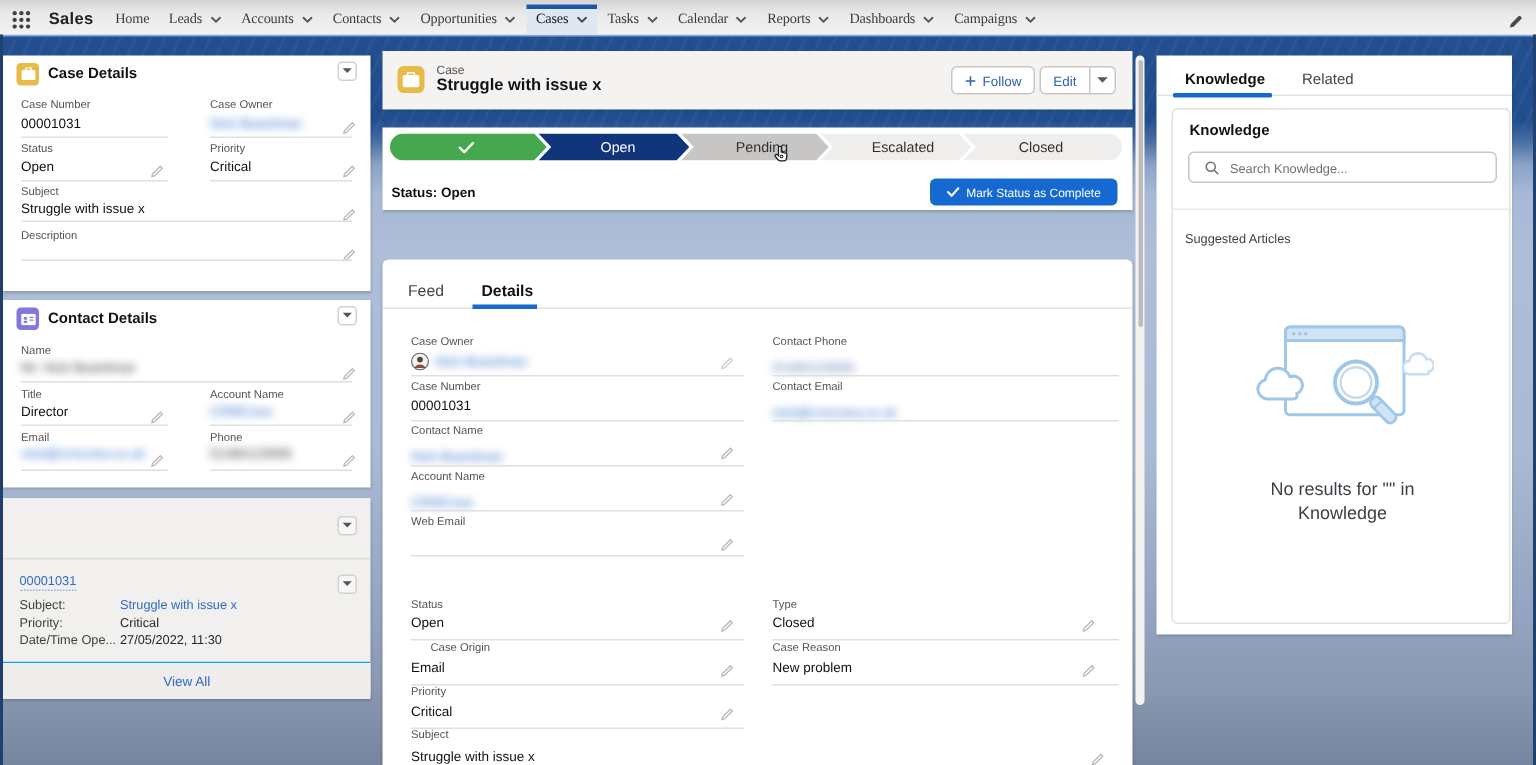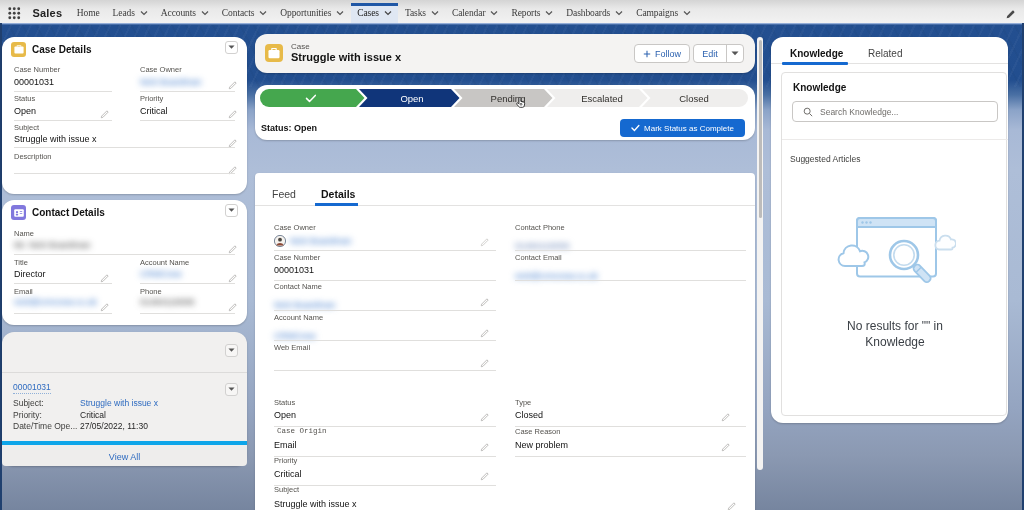--- a/index.html
+++ b/index.html
@@ -18,21 +18,21 @@
 #nav .appname { font-size:11px; font-weight:bold; color:#222; margin-left:12px; letter-spacing:0.2px; }
 #tabs { display:flex; align-items:stretch; height:100%; margin-left:8px; }
 .tab { display:flex; align-items:center; padding:0 6.5px; font-size:9.5px; color:#3b3b3b; height:100%; position:relative; letter-spacing:-0.1px;font-family:Liberation Serif, serif; }
 .tab .chev { margin-left:5px; margin-top:1px; }
 .tab.sel { background:#dfe7f3; color:#1a1a1a; }
 #nav .appname { margin-top:-1px; }
 .tab.sel:before { content:""; position:absolute; left:0; top:0; width:100%; height:3px; background:#1f57a6; }
 #navpencil { right:8px; top:9px; }
 
 
-.card { position:absolute; background:#fff; border-radius:12px; box-shadow:0 1px 2px rgba(0,0,0,0.2); }
+.card { position:absolute; background:#fff; border-radius:0; box-shadow:0 1px 2px rgba(0,0,0,0.2); }
 .lbl { font-size:7.5px; color:#55534f; margin-top:-2px; }
 .val { font-size:9px; color:#121212; }
 .fline { border-bottom:1px solid #e0dfdd; }
 .blur { filter:blur(3px); }
 .blue { color:#3272c9; }
 
 
 .cardhead { display:flex; align-items:center; padding:5px 8px 4px 9px; }
 .cardhead .title { font-weight:bold; font-size:10px; color:#121212; margin-left:6px; }
 .menu-btn { position:absolute; width:13px; height:13px; background:#fff; border:1px solid #d2d1d0; border-radius:3px; display:flex; align-items:center; justify-content:center; }
@@ -259,21 +259,21 @@
       <svg width="7" height="4.5" viewBox="0 0 8 5">
         <path d="M0.5 0.5 L4 4.2 L7.5 0.5 z" fill="#555"></path>
       </svg>
     </div>
   <div class="frow" style="left:11px; top:66px; font-size:8.5px; color:#3e3e3c;">Subject:</div>
   <div class="frow" style="left:78px; top:66px; font-size:8.5px; color:#2e6bc0;">Struggle with issue x</div>
   <div class="frow" style="left:11px; top:78px; font-size:8.5px; color:#3e3e3c;">Priority:</div>
   <div class="frow" style="left:78px; top:78px; font-size:8.5px; color:#262626;">Critical</div>
   <div class="frow" style="left:11px; top:89px; font-size:8.5px; color:#3e3e3c;">Date/Time Ope...</div>
   <div class="frow" style="left:78px; top:89px; font-size:8.5px; color:#262626;">27/05/2022, 11:30</div>
-  <div class="abs" style="left:0; top:109px; width:245px; height:25px; border-top:4px solid #0ea5e9; background:#eeedec; border-radius:0 0 4px 4px; text-align:center;">
+  <div class="abs" style="left:0; top:109px; width:245px; height:25px; border-top:1px solid #0ea5e9; background:#eeedec; border-radius:0 0 4px 4px; text-align:center;">
     <span style="font-size:9px; color:#2e6bc0; line-height:24px;">View All</span>
   </div>
 </div>
 
 <div id="midHeader" class="card" style="left:255px; top:34px; width:500px; height:39px; background:#f4f3f2;">
   <div class="abs" style="left:10px; top:10px; width:18px; height:18px; border-radius:4px; background:#e7ba49; display:flex; align-items:center; justify-content:center;">
     <svg width="12" height="11" viewBox="0 0 10 9">
         <path d="M3.2 1.6 v-0.9 a0.5 0.5 0 0 1 0.5 -0.5 h2.6 a0.5 0.5 0 0 1 0.5 0.5 v0.9" fill="none" stroke="#fff" stroke-width="1"></path>
         <rect x="0.4" y="1.6" width="9.2" height="6.8" rx="1" fill="#fff"></rect>
       </svg>
@@ -380,21 +380,21 @@
       <path d="M1.5 10.5 l0.5-2 6.3-6.3 1.5 1.5 -6.3 6.3 z" fill="none" stroke="#b9b8b6" stroke-width="1.1"></path>
     </svg>
   <div class="abs fline" style="left:19px; top:253px; width:222px;"></div>
   <div class="abs lbl" style="left:260px; top:227px;">Type</div>
   <div class="abs val" style="left:260px; top:237px;">Closed</div>
   <svg class="abs" style="left:466px; top:239px;" width="10" height="10" viewBox="0 0 12 12">
       <path d="M1.5 10.5 l0.5-2 6.3-6.3 1.5 1.5 -6.3 6.3 z" fill="none" stroke="#b9b8b6" stroke-width="1.1"></path>
     </svg>
   <div class="abs fline" style="left:260px; top:253px; width:231px;"></div>
 
-  <div class="abs lbl" style="left:22px; top:256px;font-family:Liberation Mono, monospace;">Case Origin</div>
+  <div class="abs lbl" style="left:32px; top:256px;">Case Origin</div>
   <div class="abs val" style="left:19px; top:267px;">Email</div>
   <svg class="abs" style="left:225px; top:269px;" width="10" height="10" viewBox="0 0 12 12">
       <path d="M1.5 10.5 l0.5-2 6.3-6.3 1.5 1.5 -6.3 6.3 z" fill="none" stroke="#b9b8b6" stroke-width="1.1"></path>
     </svg>
   <div class="abs fline" style="left:19px; top:283px; width:222px;"></div>
   <div class="abs lbl" style="left:260px; top:256px;">Case Reason</div>
   <div class="abs val" style="left:260px; top:267px;">New problem</div>
   <svg class="abs" style="left:466px; top:269px;" width="10" height="10" viewBox="0 0 12 12">
       <path d="M1.5 10.5 l0.5-2 6.3-6.3 1.5 1.5 -6.3 6.3 z" fill="none" stroke="#b9b8b6" stroke-width="1.1"></path>
     </svg>

